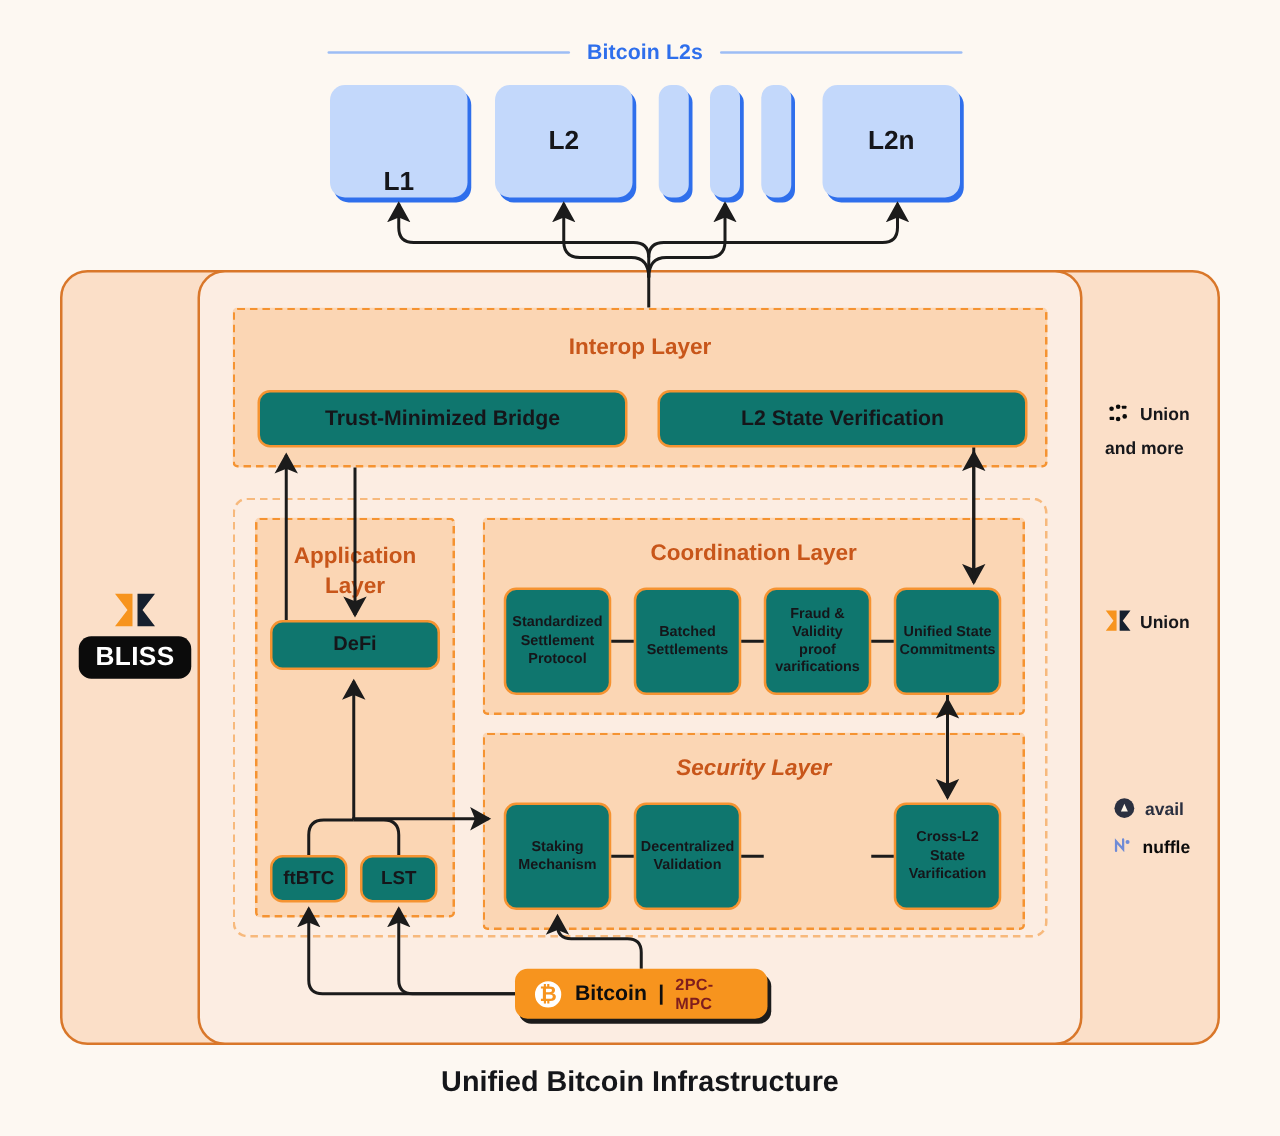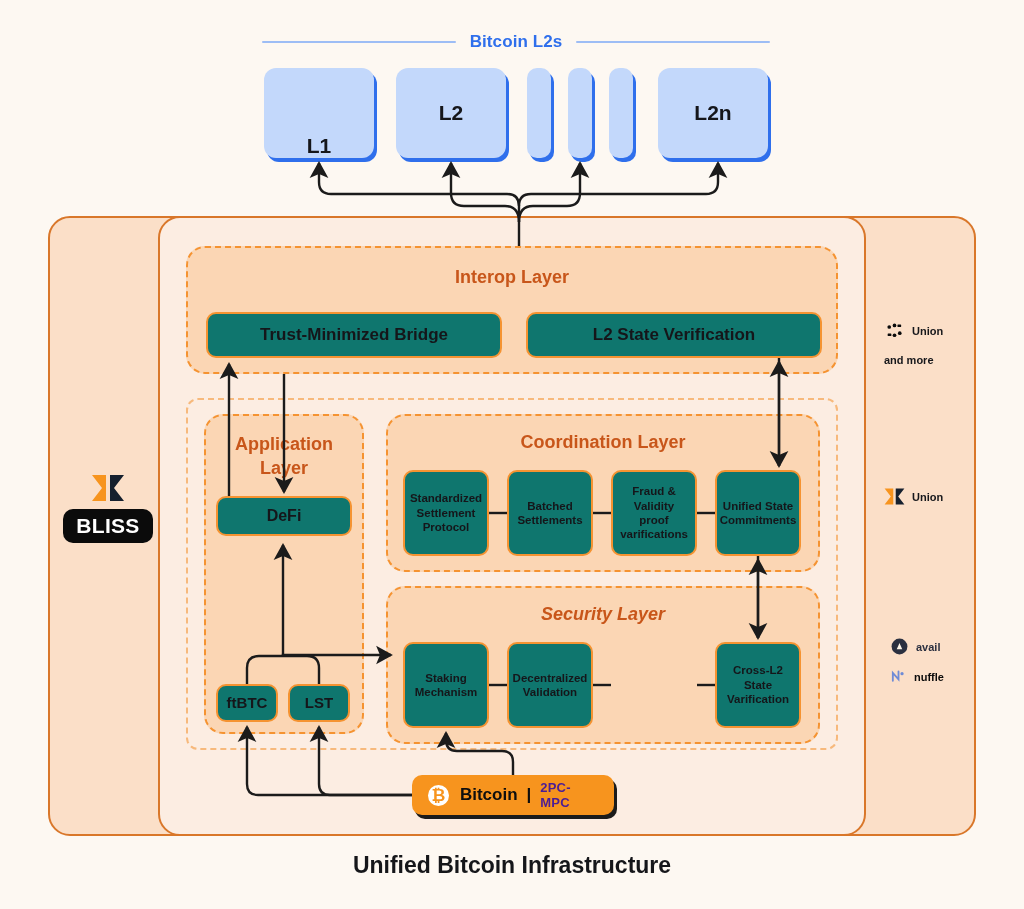--- a/index.html
+++ b/index.html
@@ -28,21 +28,21 @@
   .l2slim { background:#C3D8FB; border-radius:10px; box-shadow:3px 4px 0 0 #2F6FEC; }
 
   
   #outer-card { left:48px; top:216px; width:928px; height:620px;
       background:#FBDFC8; border:2px solid #D9772A; border-radius:22px; }
   #inner-card { left:158px; top:216px; width:708px; height:620px;
       background:#FCEDE2; border-left:2px solid #D9772A; border-right:2px solid #D9772A;
       border-top:2px solid #D9772A; border-bottom:2px solid #D9772A; border-radius:22px; }
 
   
-  .layer { background:#FBD6B4; border:2.5px dashed #F59331; border-radius:19px; }
+  .layer { background:#FBD6B4; border:2.5px dashed #F59331; border-radius:4px; }
   .layer-title { text-align:center; font-weight:bold; color:#C8561A; }
 
   
   #group-wrap { left:186px; top:398px; width:652px; height:352px;
       background:#FCEDE2; border:2.5px dashed #F7B97C; border-radius:12px; }
 
   
   .node { background:#0f766e; border:2px solid #F59331; border-radius:10px;
       display:flex; align-items:center; justify-content:center; text-align:center;
       font-weight:bold; color:#15161A; line-height:1.25; }
@@ -50,31 +50,31 @@
 
   
   #btc-badge { left:412px; top:775px; width:202px; height:40px;
       background:#F7941E; border-radius:10px; box-shadow:3px 4px 0 0 #1B1B1B;
       display:flex; align-items:center; gap:9px; padding:0 14px; }
   #btc-coin { width:25px; height:25px; border-radius:50%; background:#FFFFFF;
       border:2.5px solid #F7941E; display:flex; align-items:center; justify-content:center;
       font-size:17px; font-weight:bold; color:#F7941E; line-height:1; }
   #btc-word { font-size:17px; font-weight:bold; color:#0E0E0E; }
   #btc-sep { color:#0E0E0E; font-weight:bold; font-size:17px; }
-  #btc-sub { font-size:13px; font-weight:bold; color:#4c1d95; letter-spacing:.2px; }
+  #btc-sub { font-size:13px; font-weight:bold; color:#7f1d1d; letter-spacing:.2px; }
 
   
   #bliss { left:63px; top:473px; width:90px; height:90px;
       display:flex; flex-direction:column; align-items:center; gap:6px; }
   #bliss-chip { background:#0B0B0B; border-radius:10px; padding:5px 13px;
       color:#fff; font-size:21px; font-weight:bold; letter-spacing:.3px; }
 
   
   .rail-item { display:flex; align-items:center; gap:7px; }
-  .rail-label { font-size:11px; font-weight:bold; color:#16171B;text-align:center; }
+  .rail-label { font-size:14px; font-weight:bold; color:#16171B;text-align:center; }
 
   
   #footer-title { left:0; top:852px; width:1024px; text-align:center;
       font-size:23px; font-weight:bold; color:#15161A; }
 
   svg.ov { position:absolute; left:0; top:0; width:1024px; height:909px;
       pointer-events:none; overflow:visible; }
 </style>
 </head>
 <body>

